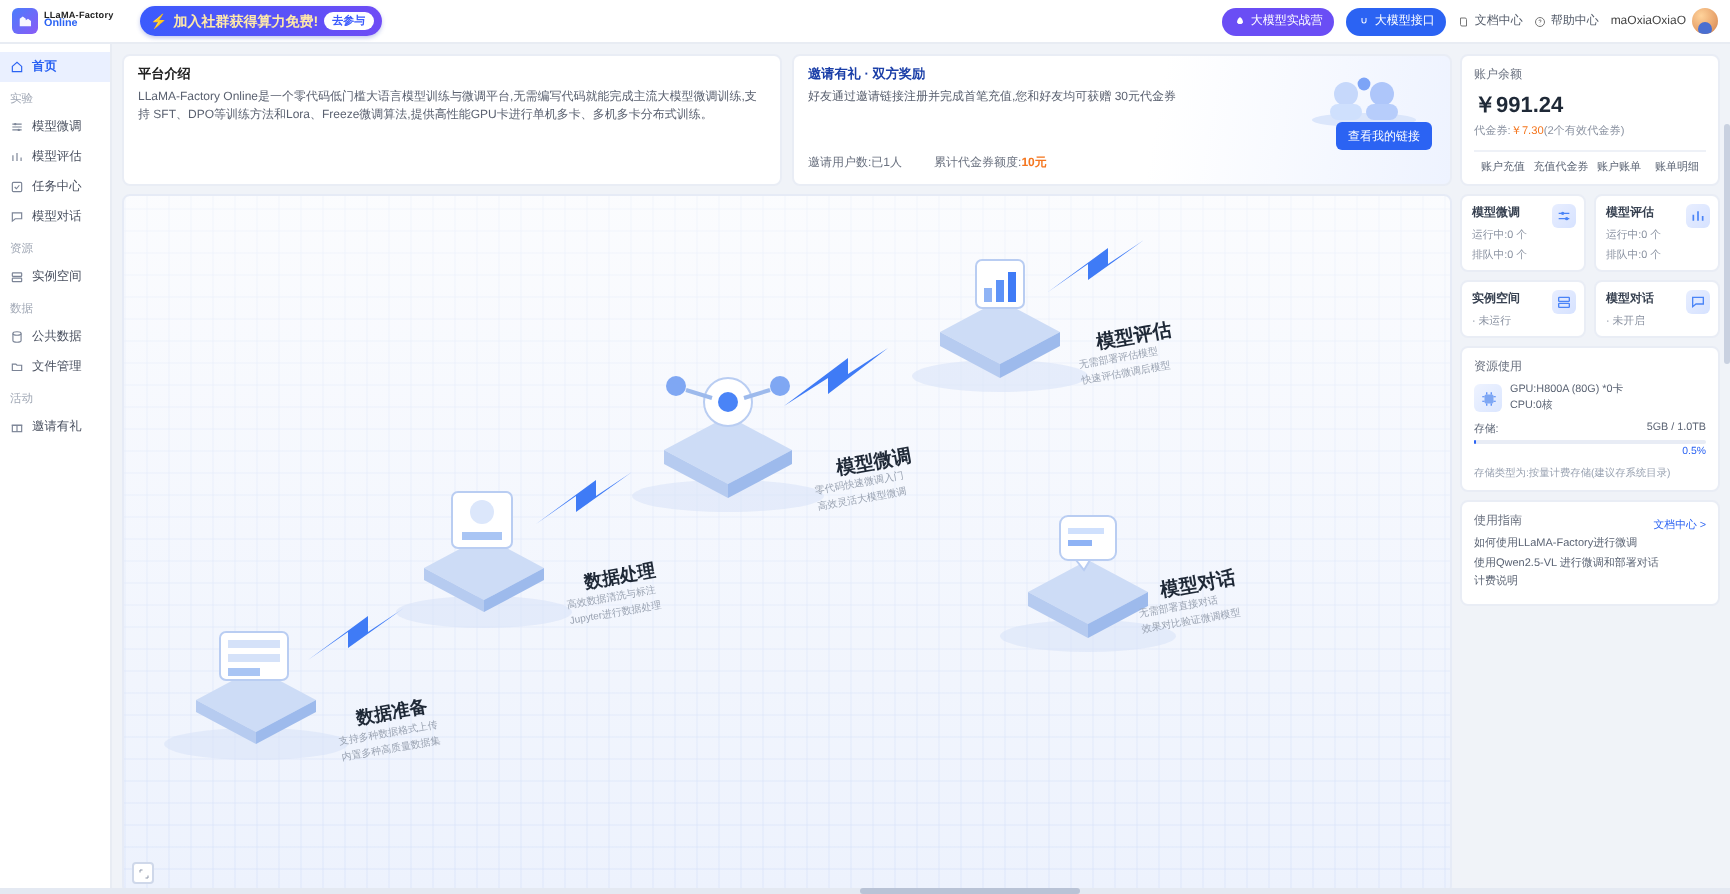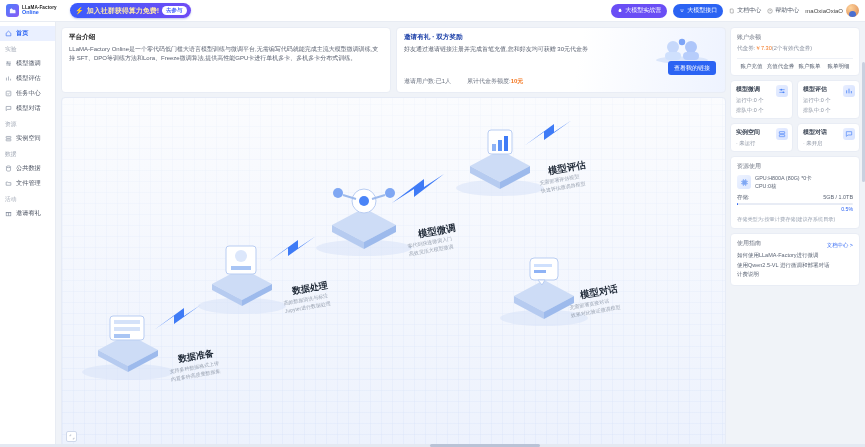--- a/index.html
+++ b/index.html
@@ -436,20 +436,21 @@
               <path d="M4 9V4h5M20 15v5h-5" stroke="#8b95a8" stroke-width="2" fill="none"></path>
             </svg>
         </div>
       </div>
     </div>
 
     <div class="rightpanel">
 
       <div class="rp-card">
         <div class="rp-title">账户余额</div>
+        <div class="rp-amount">￥991.24</div>
         <div class="rp-sub">
           <span>代金券:</span><span class="org">￥7.30</span><span>(2个有效代金券)</span>
         </div>
         <div class="rp-actions">
           <div class="rp-act">账户充值</div>
           <div class="rp-act">充值代金券</div>
           <div class="rp-act">账户账单</div>
           <div class="rp-act">账单明细</div>
         </div>
       </div>

